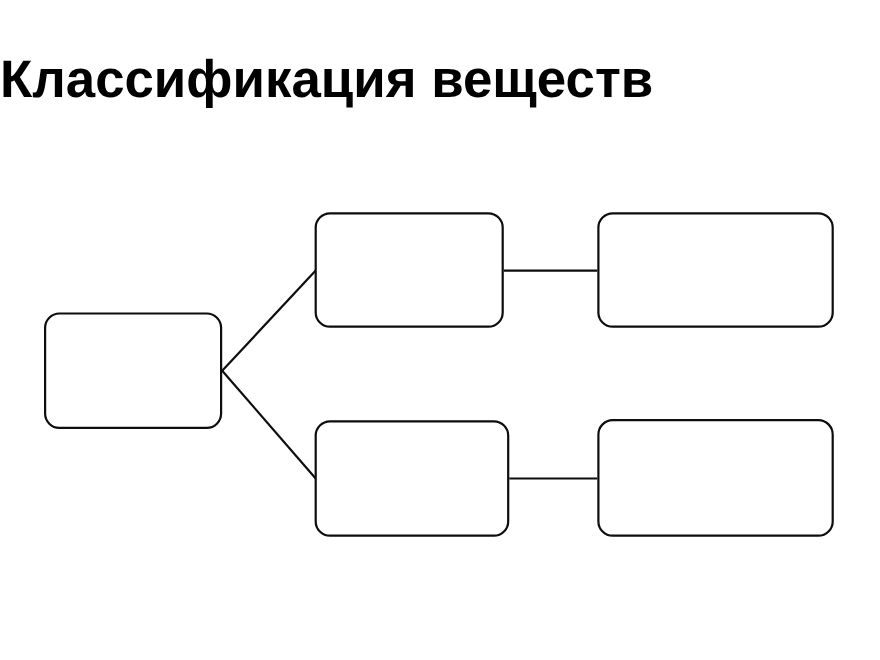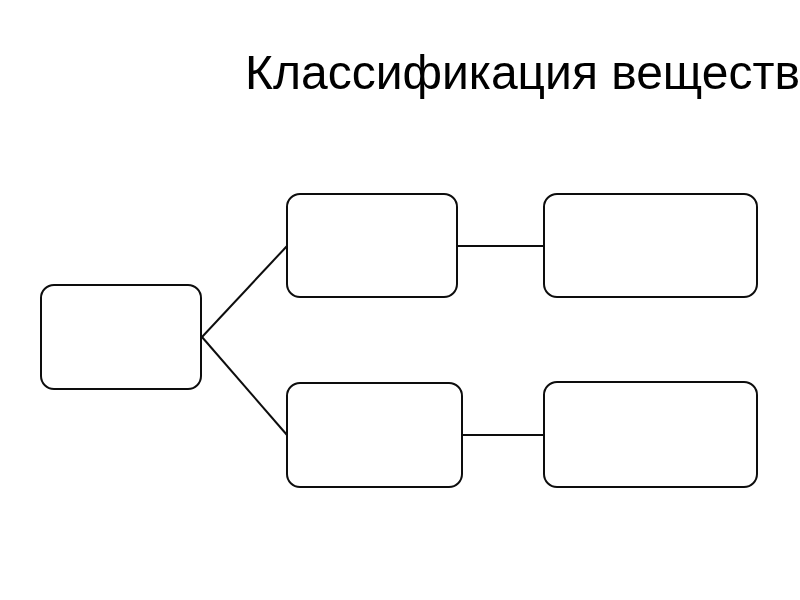--- a/index.html
+++ b/index.html
@@ -14,24 +14,24 @@
     background: #ffffff;
     overflow: hidden;
     font-family: "Liberation Sans", sans-serif;
   }
   .slide-title {
     position: absolute;
     top: 46px;
     left: 0;
     width: 100%;
     margin: 0;
-    text-align: right;
+    text-align: left;
     font-family: "Liberation Sans", sans-serif;
     font-size: 48px;
-    font-weight: normal;
+    font-weight: bold;
     line-height: 54px;
     color: #000000;
     letter-spacing: 0px;
     white-space: nowrap;
   }
   svg.connectors {
     position: absolute;
     top: 0;
     left: 0;
     width: 800px;

